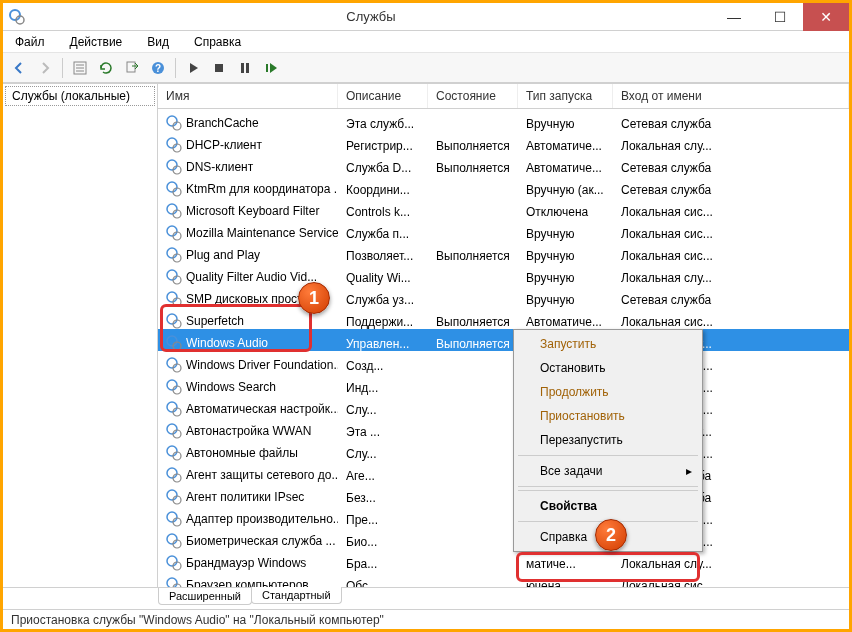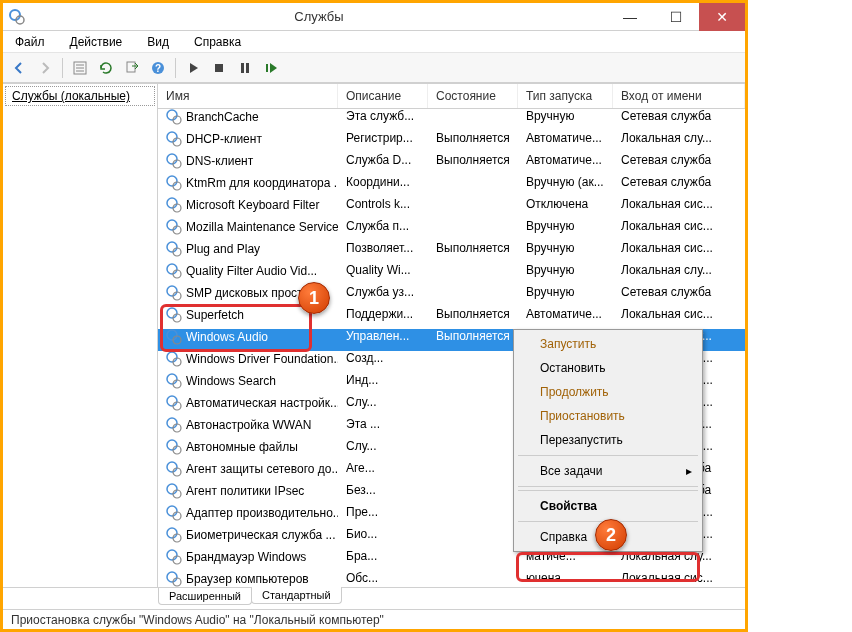--- a/index.html
+++ b/index.html
@@ -1,42 +1,42 @@
 <!DOCTYPE html>
 <html><head>
 <meta charset="utf-8">
 <style>
   * { box-sizing: border-box; margin: 0; padding: 0; }
   body { font-family: "Segoe UI", Tahoma, sans-serif; font-size: 12px; background: #fff; }
-  .frame { border: 3px solid #ffa500; width: 748px; height: 632px; position: relative; display: flex; flex-direction: column; background: #fff; }
+  .frame { border: 3px solid #ffa500; width: 852px; height: 632px; position: relative; display: flex; flex-direction: column; background: #fff; }
   .titlebar { display: flex; align-items: center; height: 28px; background: #fff; border-bottom: 1px solid #d0d0d0; }
   .titlebar .icon { width: 28px; display: flex; align-items: center; justify-content: center; }
   .titlebar .title { flex: 1; text-align: center; font-size: 13px; color: #333; }
   .winbtns { display: flex; }
   .winbtn { width: 46px; height: 28px; display: flex; align-items: center; justify-content: center; color: #333; font-size: 14px; font-family: Arial; }
   .winbtn.close { background: #c75050; color: #fff; }
   .menubar { display: flex; height: 22px; align-items: center; padding: 0 4px; gap: 9px; border-bottom: 1px solid #e5e5e5; }
   .menubar span { padding: 2px 8px; }
   .toolbar { display: flex; height: 30px; align-items: center; padding: 0 4px; gap: 2px; border-bottom: 1px solid #d0d0d0; background: #f7f7f7; }
   .tbtn { width: 24px; height: 24px; display: flex; align-items: center; justify-content: center; border: 1px solid transparent; }
   .tbtn svg { width: 16px; height: 16px; }
   .tsep { width: 1px; height: 20px; background: #ccc; margin: 0 3px; }
   .body { flex: 1; display: flex; border-top: 1px solid #d0d0d0; overflow: hidden; }
-  .leftpane { width: 155px; border-right: 1px solid #d0d0d0; padding: 2px; text-decoration: underline; }
+  .leftpane { width: 155px; border-right: 1px solid #d0d0d0; padding: 2px; }
   .leftitem { padding: 2px 6px; border: 1px dotted #999; background: #fff; }
   .rightpane { flex: 1; display: flex; flex-direction: column; position: relative; }
   .headers { display: flex; border-bottom: 1px solid #d0d0d0; background: #fff; flex-shrink: 0; }
   .headers div { padding: 5px 8px; border-right: 1px solid #eee; text-align: left; font-weight: normal; color: #333; }
   .col-name { width: 180px; }
   .col-desc { width: 90px; }
   .col-state { width: 90px; }
   .col-startup { width: 95px; }
   .col-logon { flex: 1; }
   .rows { flex: 1; overflow-y: scroll; overflow-x: hidden; }
-  .row { display: flex; align-items: flex-start; height: 22px; }
+  .row { display: flex; align-items: flex-end; height: 22px; }
   .row > div { padding: 0 8px; white-space: nowrap; overflow: hidden; text-overflow: ellipsis; }
   .row .col-name { display: flex; align-items: center; gap: 4px; }
   .row.selected { background: #2e90e5; color: #fff; }
   .svc-icon { display: inline-flex; width: 16px; height: 16px; flex-shrink: 0; }
   .tabs { display: flex; border-top: 1px solid #d0d0d0; padding-left: 155px; background: #fff; height: 22px; align-items: flex-start; }
   .tab { padding: 2px 10px; border: 1px solid #ccc; border-top: none; border-radius: 0 0 4px 4px; margin-right: -1px; background: #fff; font-size: 11px; }
   .tab.active { background: #fff; position: relative; top: -1px; }
   .statusbar { border-top: 1px solid #d0d0d0; padding: 3px 8px; height: 20px; font-size: 12px; color: #333; }
   .ctxmenu { position: absolute; left: 355px; top: 245px; width: 190px; background: #f0f0f0; border: 1px solid #999; box-shadow: 2px 2px 4px rgba(0,0,0,.3); padding: 2px; z-index: 10; }
   .ctxitem { padding: 5px 24px; color: #000; position: relative; }

